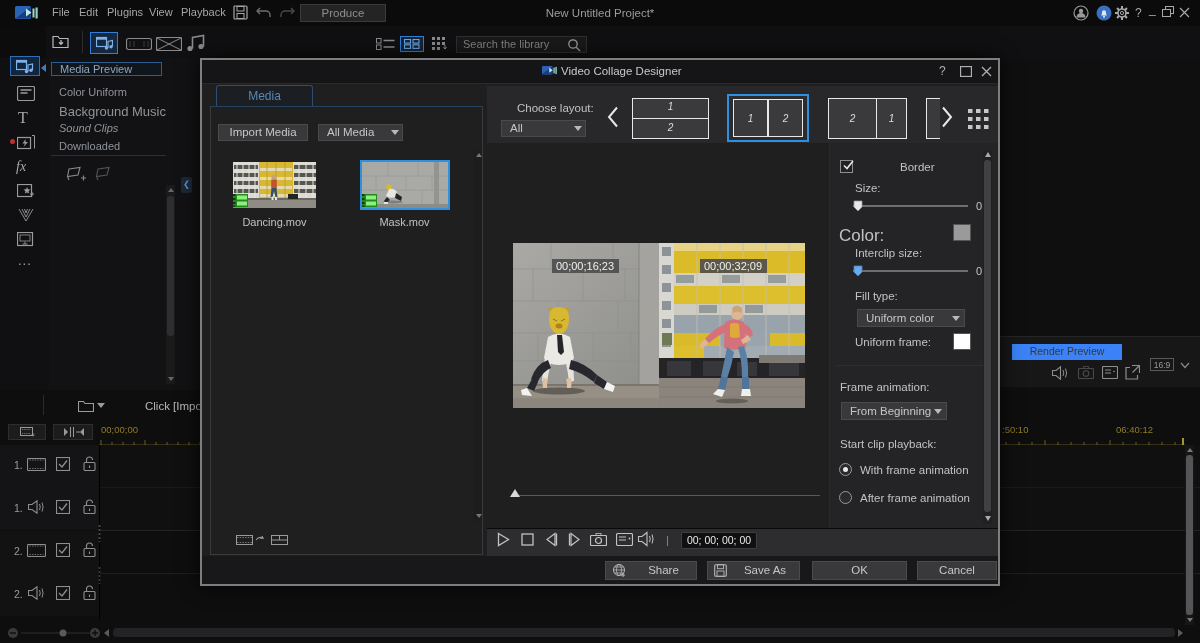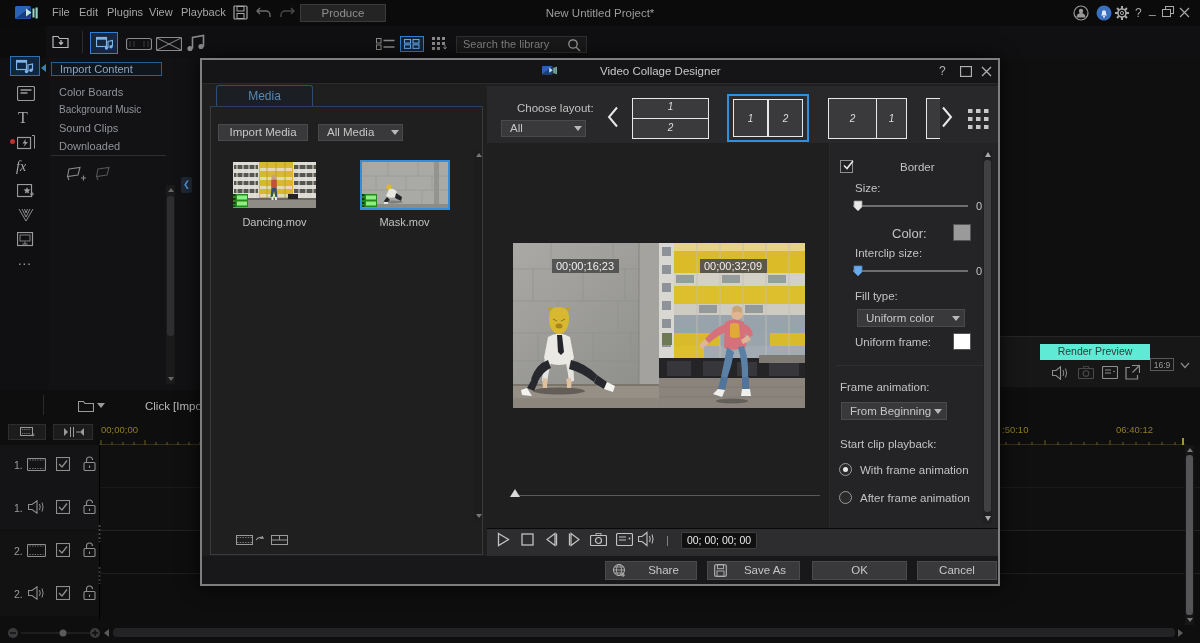--- a/index.html
+++ b/index.html
@@ -184,24 +184,24 @@
   <path d="M2 1 L9 13 L16 1 M5 1 L9 9 L13 1 M7.5 1 L9 5 L10.5 1" fill="none" stroke="#9a9a9a" stroke-width="0.9"></path>
 </svg>
 <svg class="abs" style="left:17px;top:232px;" width="18" height="16" viewBox="0 0 18 16">
   <rect x="0.5" y="0.5" width="15" height="13" fill="none" stroke="#9a9a9a" stroke-width="1.2"></rect>
   <rect x="3" y="3" width="10" height="6" fill="none" stroke="#9a9a9a" stroke-width="0.8"></rect>
   <path d="M8 9.5 v2.5 m-2.5 0 h5" stroke="#9a9a9a" stroke-width="0.9"></path>
 </svg>
 <div class="abs" style="left:18px;top:253px;color:#a0a0a0;font-size:13px;letter-spacing:1px;">...</div>
 
 <div class="abs" style="left:49px;top:58px;width:151px;height:332px;background:#121214;"></div>
-<div class="abs" style="left:51px;top:62px;width:111px;height:14px;border:1px solid #2a5d8e;background:#10161c;color:#8fa5bb;font-size:11px;line-height:13px;padding-left:8px;">Import Content</div>
-<div class="abs" style="left:59px;top:86px;color:#8f9499;font-size:11px;">Color Boards</div>
-<div class="abs" style="left:59px;top:104px;color:#8f9499;font-size:10px;">Background Music</div>
-<div class="abs" style="left:59px;top:122px;color:#8f9499;font-size:11px;">Sound Clips</div>
+<div class="abs" style="left:51px;top:62px;width:111px;height:14px;border:1px solid #2a5d8e;background:#10161c;color:#8fa5bb;font-size:11px;line-height:13px;padding-left:8px;">Media Preview</div>
+<div class="abs" style="left:59px;top:86px;color:#8f9499;font-size:11px;">Color Uniform</div>
+<div class="abs" style="left:59px;top:104px;color:#8f9499;font-size:13px;">Background Music</div>
+<div class="abs" style="left:59px;top:122px;color:#8f9499;font-size:11px;font-style:italic;">Sound Clips</div>
 <div class="abs" style="left:59px;top:140px;color:#8f9499;font-size:11px;">Downloaded</div>
 <div class="abs" style="left:51px;top:155px;width:115px;height:1px;background:#2e2e2e;"></div>
 
 <svg class="abs" style="left:66px;top:166px;" width="22" height="18" viewBox="0 0 22 18">
   <path d="M3 3 L14 1.5 L12 9 L1.5 10.5 Z M1.5 10.5 L3 14" fill="none" stroke="#8a8a8a" stroke-width="1.1"></path>
   <path d="M15 12 h5 m-2.5 -2.5 v5" stroke="#8a8a8a" stroke-width="1.1"></path>
 </svg>
 <svg class="abs" style="left:95px;top:166px;" width="20" height="18" viewBox="0 0 20 18">
   <path d="M3 3 L14 1.5 L12 9 L1.5 10.5 Z M1.5 10.5 L3 14" fill="none" stroke="#555" stroke-width="1.1"></path>
 </svg>
@@ -339,21 +339,21 @@
 <div class="abs" style="left:113px;top:628px;width:1062px;height:9px;background:#232326;border-radius:4px;"></div>
 <div class="abs" style="left:1178px;top:629px;width:0;height:0;border-top:4px solid transparent;border-bottom:4px solid transparent;border-left:5px solid #5a5a5c;"></div>
 
 <div class="abs" style="left:1185px;top:445px;width:9px;height:180px;background:#161617;"></div>
 <div class="abs" style="left:1187px;top:448px;width:0;height:0;border-left:3px solid transparent;border-right:3px solid transparent;border-bottom:4px solid #777;"></div>
 <div class="abs" style="left:1186px;top:455px;width:7px;height:160px;background:#555557;border-radius:3px;"></div>
 <div class="abs" style="left:1187px;top:618px;width:0;height:0;border-left:3px solid transparent;border-right:3px solid transparent;border-top:4px solid #777;"></div>
 
 <div class="abs" style="left:1000px;top:337px;width:200px;height:50px;background:#171718;"></div>
 <div class="abs" style="left:1000px;top:336px;width:200px;height:1px;background:#262627;"></div>
-<div class="abs" style="left:1040px;top:344px;width:110px;height:16px;background:#5eead4;color:#38383a;font-size:10.5px;text-align:center;line-height:15px;">Render Preview</div>
+<div class="abs" style="left:1012px;top:344px;width:110px;height:16px;background:#3b82f6;color:#38383a;font-size:10.5px;text-align:center;line-height:15px;">Render Preview</div>
 <svg class="abs" style="left:1052px;top:366px;" width="16" height="14" viewBox="0 0 16 14">
       <path d="M0.5 4.5 h3.5 L8.5 0.8 V13.2 L4 9.5 H0.5 Z" fill="none" stroke="#8e8e8e" stroke-width="1.1"></path>
       <path d="M11 4 q1.5 3 0 6 M13.5 2.5 q2.2 4.5 0 9" fill="none" stroke="#8e8e8e" stroke-width="1"></path>
     </svg>
 <svg class="abs" style="left:1078px;top:366px;" width="16" height="13" viewBox="0 0 16 13">
       <rect x="0.5" y="2.5" width="15" height="10" rx="1" fill="none" stroke="#4a4a4a" stroke-width="1.1"></rect>
       <circle cx="8" cy="7.5" r="2.8" fill="none" stroke="#4a4a4a" stroke-width="1.1"></circle>
       <rect x="5.5" y="0.5" width="5" height="2" fill="none" stroke="#4a4a4a" stroke-width="0.8"></rect>
     </svg>
 <svg class="abs" style="left:1102px;top:366px;" width="16" height="13" viewBox="0 0 16 13">
@@ -373,21 +373,21 @@
 <div class="abs" style="left:200px;top:58px;width:800px;height:528px;background:#1f1f20;border:2px solid #7e7e7e;box-shadow:0 0 18px rgba(0,0,0,0.8);"></div>
 
 <div class="abs" style="left:202px;top:60px;width:796px;height:24px;background:#151517;border-bottom:1px solid #2a2a2a;"></div>
 <svg class="abs" style="left:542px;top:65px;" width="15" height="11" viewBox="0 0 23 14">
   <rect x="0" y="0" width="16" height="13" rx="1.5" fill="#2a62b8"></rect>
   <path d="M0.5 12.5 L15.5 1 L15.5 12.5 Z" fill="#1b3d7a"></path>
   <path d="M16.5 6.5 L11 2.5 L11 10.5 Z" fill="#bfe8e0"></path>
   <rect x="17.5" y="2.5" width="2" height="9" fill="#9fd8cc"></rect>
   <rect x="20.5" y="1.5" width="2.2" height="11" fill="#8fd0c4"></rect>
 </svg>
-<div class="abs" style="left:561px;top:65px;color:#c8c8c8;font-size:11.5px;margin-left:39px;">Video Collage Designer</div>
+<div class="abs" style="left:561px;top:65px;color:#c8c8c8;font-size:11.5px;">Video Collage Designer</div>
 <div class="abs" style="left:939px;top:64px;color:#b0b0b0;font-size:12px;">?</div>
 <svg class="abs" style="left:960px;top:66px;" width="12" height="11" viewBox="0 0 12 11">
       <rect x="0.5" y="0.5" width="11" height="10" fill="none" stroke="#b0b0b0" stroke-width="1.3"></rect>
     </svg>
 <svg class="abs" style="left:981px;top:66px;" width="11" height="11" viewBox="0 0 11 11">
       <path d="M1 1 L10 10 M10 1 L1 10" stroke="#b0b0b0" stroke-width="1.3"></path>
     </svg>
 
 <div class="abs" style="left:216px;top:85px;width:97px;height:21px;background:#1b1e22;border:1px solid #2c4e74;border-bottom:none;border-radius:3px 3px 0 0;color:#5788b5;font-size:12px;text-align:center;line-height:20px;">Media</div>
 <div class="abs" style="left:210px;top:106px;width:273px;height:449px;background:#1f1f20;border:1px solid #3a3a3b;border-top:1px solid #24425e;"></div>
@@ -682,21 +682,21 @@
       <path d="M3 7.5 L6 10.5 L12 3" fill="none" stroke="#e8e8e8" stroke-width="1.6"></path>
     </svg>
 <div class="abs" style="left:860px;top:161px;color:#c2c2c2;font-size:11.5px;margin-left:40px;">Border</div>
 <div class="abs" style="left:855px;top:182px;color:#c2c2c2;font-size:11.5px;">Size:</div>
 
 <div class="abs" style="left:853px;top:205px;width:115px;height:1.5px;background:#6e6e6e;"></div>
 <svg class="abs" style="left:853px;top:200px;" width="10" height="12" viewBox="0 0 10 12">
       <path d="M1 1 h8 v6 l-4 4 l-4 -4 Z" fill="#e8e8e8" stroke="#999" stroke-width="0.8"></path>
     </svg>
 <div class="abs" style="left:976px;top:200px;color:#c2c2c2;font-size:11px;">0</div>
-<div class="abs" style="left:892px;top:226px;color:#c2c2c2;font-size:13px;">Color:</div>
+<div class="abs" style="left:839px;top:226px;color:#c2c2c2;font-size:17px;">Color:</div>
 <div class="abs" style="left:953px;top:224px;width:18px;height:17px;background:#9a9a9a;border:1px solid #555;"></div>
 <div class="abs" style="left:855px;top:247px;color:#c2c2c2;font-size:11.5px;">Interclip size:</div>
 <div class="abs" style="left:853px;top:270px;width:115px;height:1.5px;background:#6e6e6e;"></div>
 <svg class="abs" style="left:853px;top:265px;" width="10" height="12" viewBox="0 0 10 12">
       <path d="M1 1 h8 v6 l-4 4 l-4 -4 Z" fill="#6aaae8" stroke="#4a86c4" stroke-width="0.8"></path>
     </svg>
 <div class="abs" style="left:976px;top:265px;color:#c2c2c2;font-size:11px;">0</div>
 <div class="abs" style="left:855px;top:290px;color:#c2c2c2;font-size:11.5px;">Fill type:</div>
 <div class="abs" style="left:857px;top:309px;width:108px;height:18px;background:#39393b;border:1px solid #4a4a4c;color:#c6c6c6;font-size:11.5px;line-height:16px;padding-left:8px;">Uniform color</div>
 <div class="abs" style="left:952px;top:316px;width:0;height:0;border-left:4px solid transparent;border-right:4px solid transparent;border-top:5px solid #b8b8b8;"></div>

